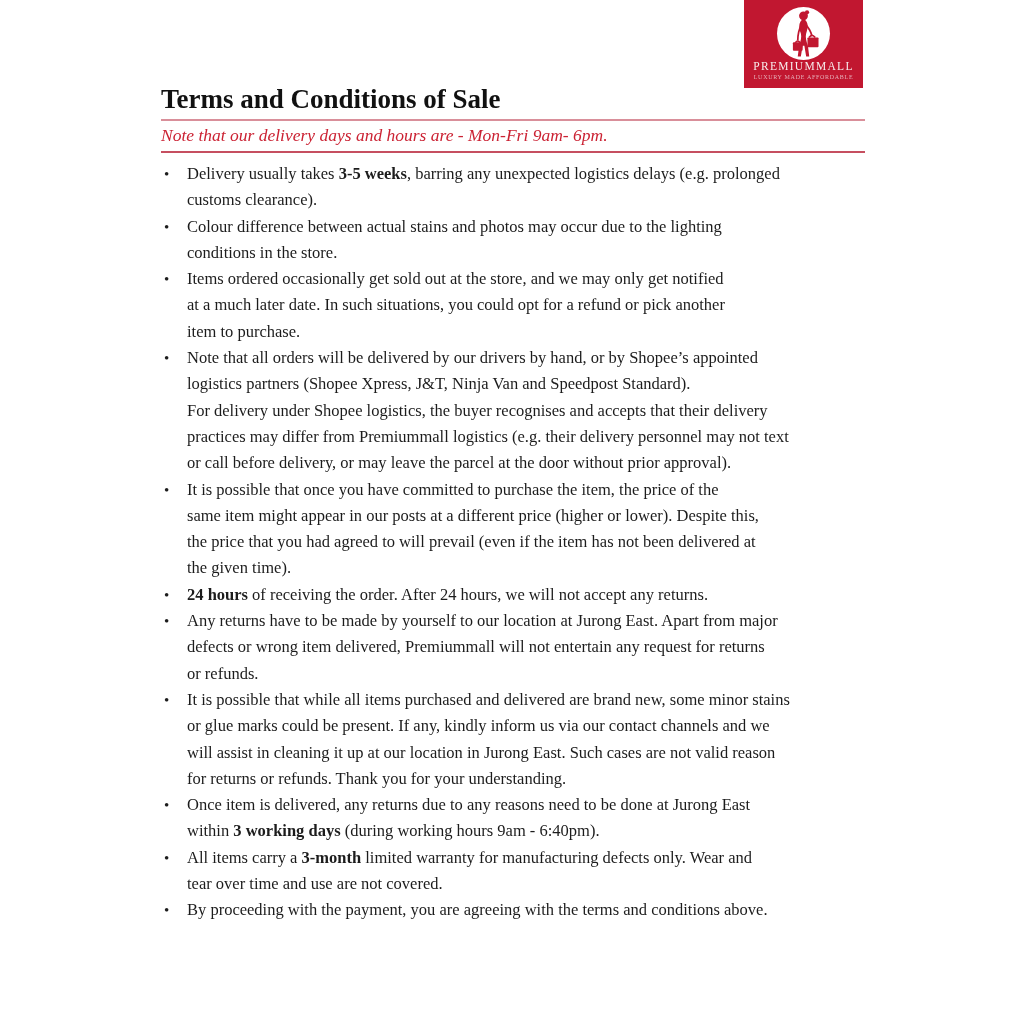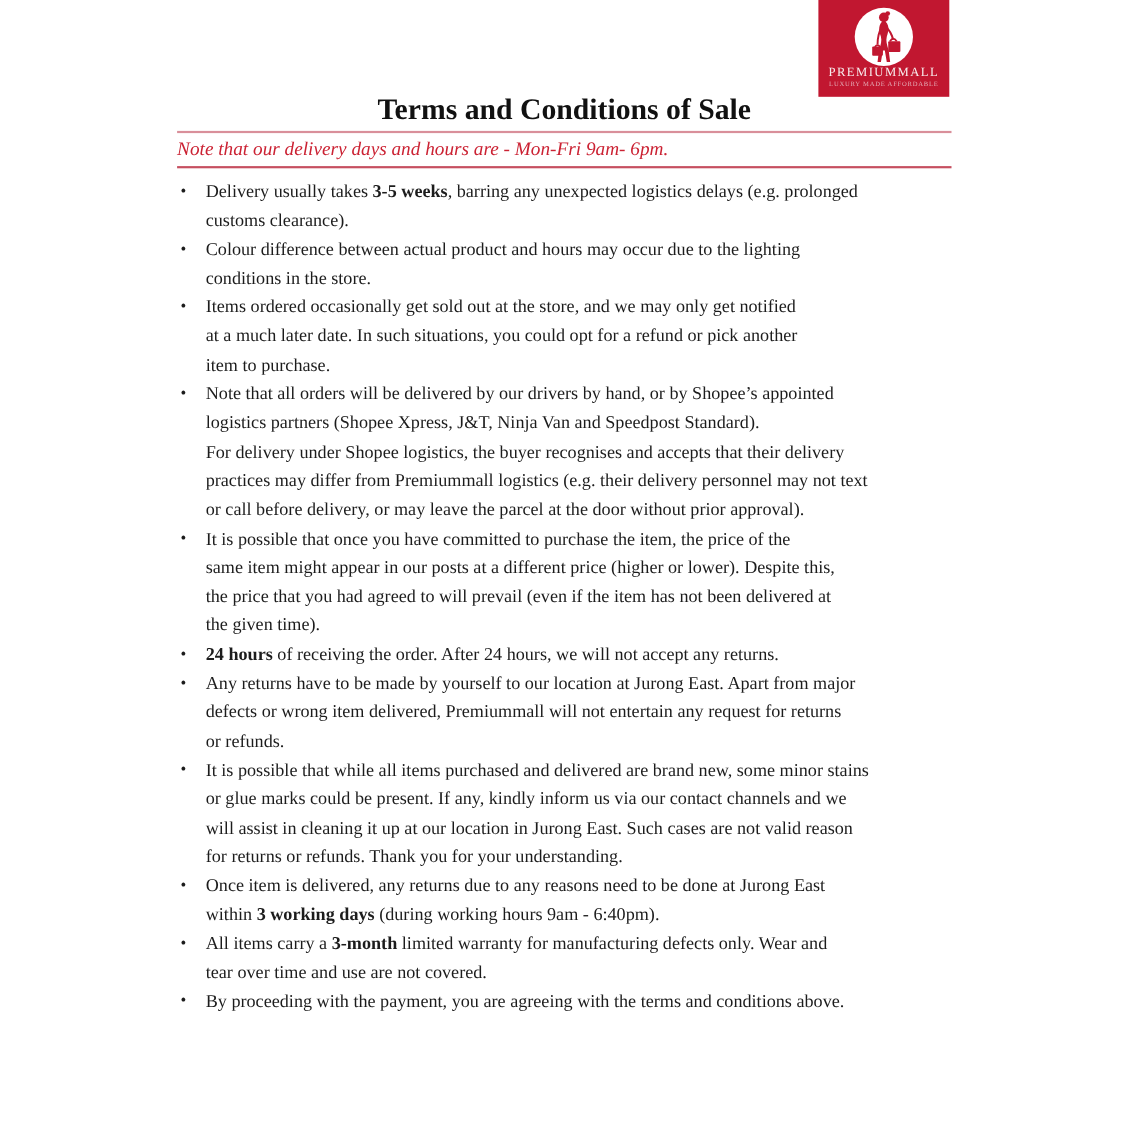--- a/index.html
+++ b/index.html
@@ -48,21 +48,20 @@
     font-size: 6px;
     letter-spacing: 0.7px;
     white-space: nowrap;
   }
 
   
   .doc-title {
     position: absolute;
     left: 161px; top: 66px;
     width: 704px;
-    text-align: center;
     font-size: 27px;
     font-weight: 700;
     color: #111111;
   }
 
   
   .rule { position: absolute; left: 161px; width: 704px; height: 2px; }
   .rule-top { top: 119px; background: #d98f9a; }
   .rule-bottom { top: 151px; background: #c64f60; }
   .notice {
@@ -138,21 +137,21 @@
   <div class="rule rule-bottom"></div>
 
   <ul class="terms" id="terms-list">
       <li>
         <span class="marker">•</span>
         <div class="text"><span>Delivery usually takes </span><b>3-5 weeks</b><span>, barring any unexpected logistics delays (e.g. prolonged
 customs clearance).</span></div>
       </li>
       <li>
         <span class="marker">•</span>
-        <div class="text"><span>Colour difference between actual product and hours may occur due to the lighting
+        <div class="text"><span>Colour difference between actual stains and photos may occur due to the lighting
 conditions in the store.</span></div>
       </li>
       <li>
         <span class="marker">•</span>
         <div class="text"><span>Items ordered occasionally get sold out at the store, and we may only get notified
 at a much later date. In such situations, you could opt for a refund or pick another
 item to purchase.</span></div>
       </li>
       <li>
         <span class="marker">•</span>

